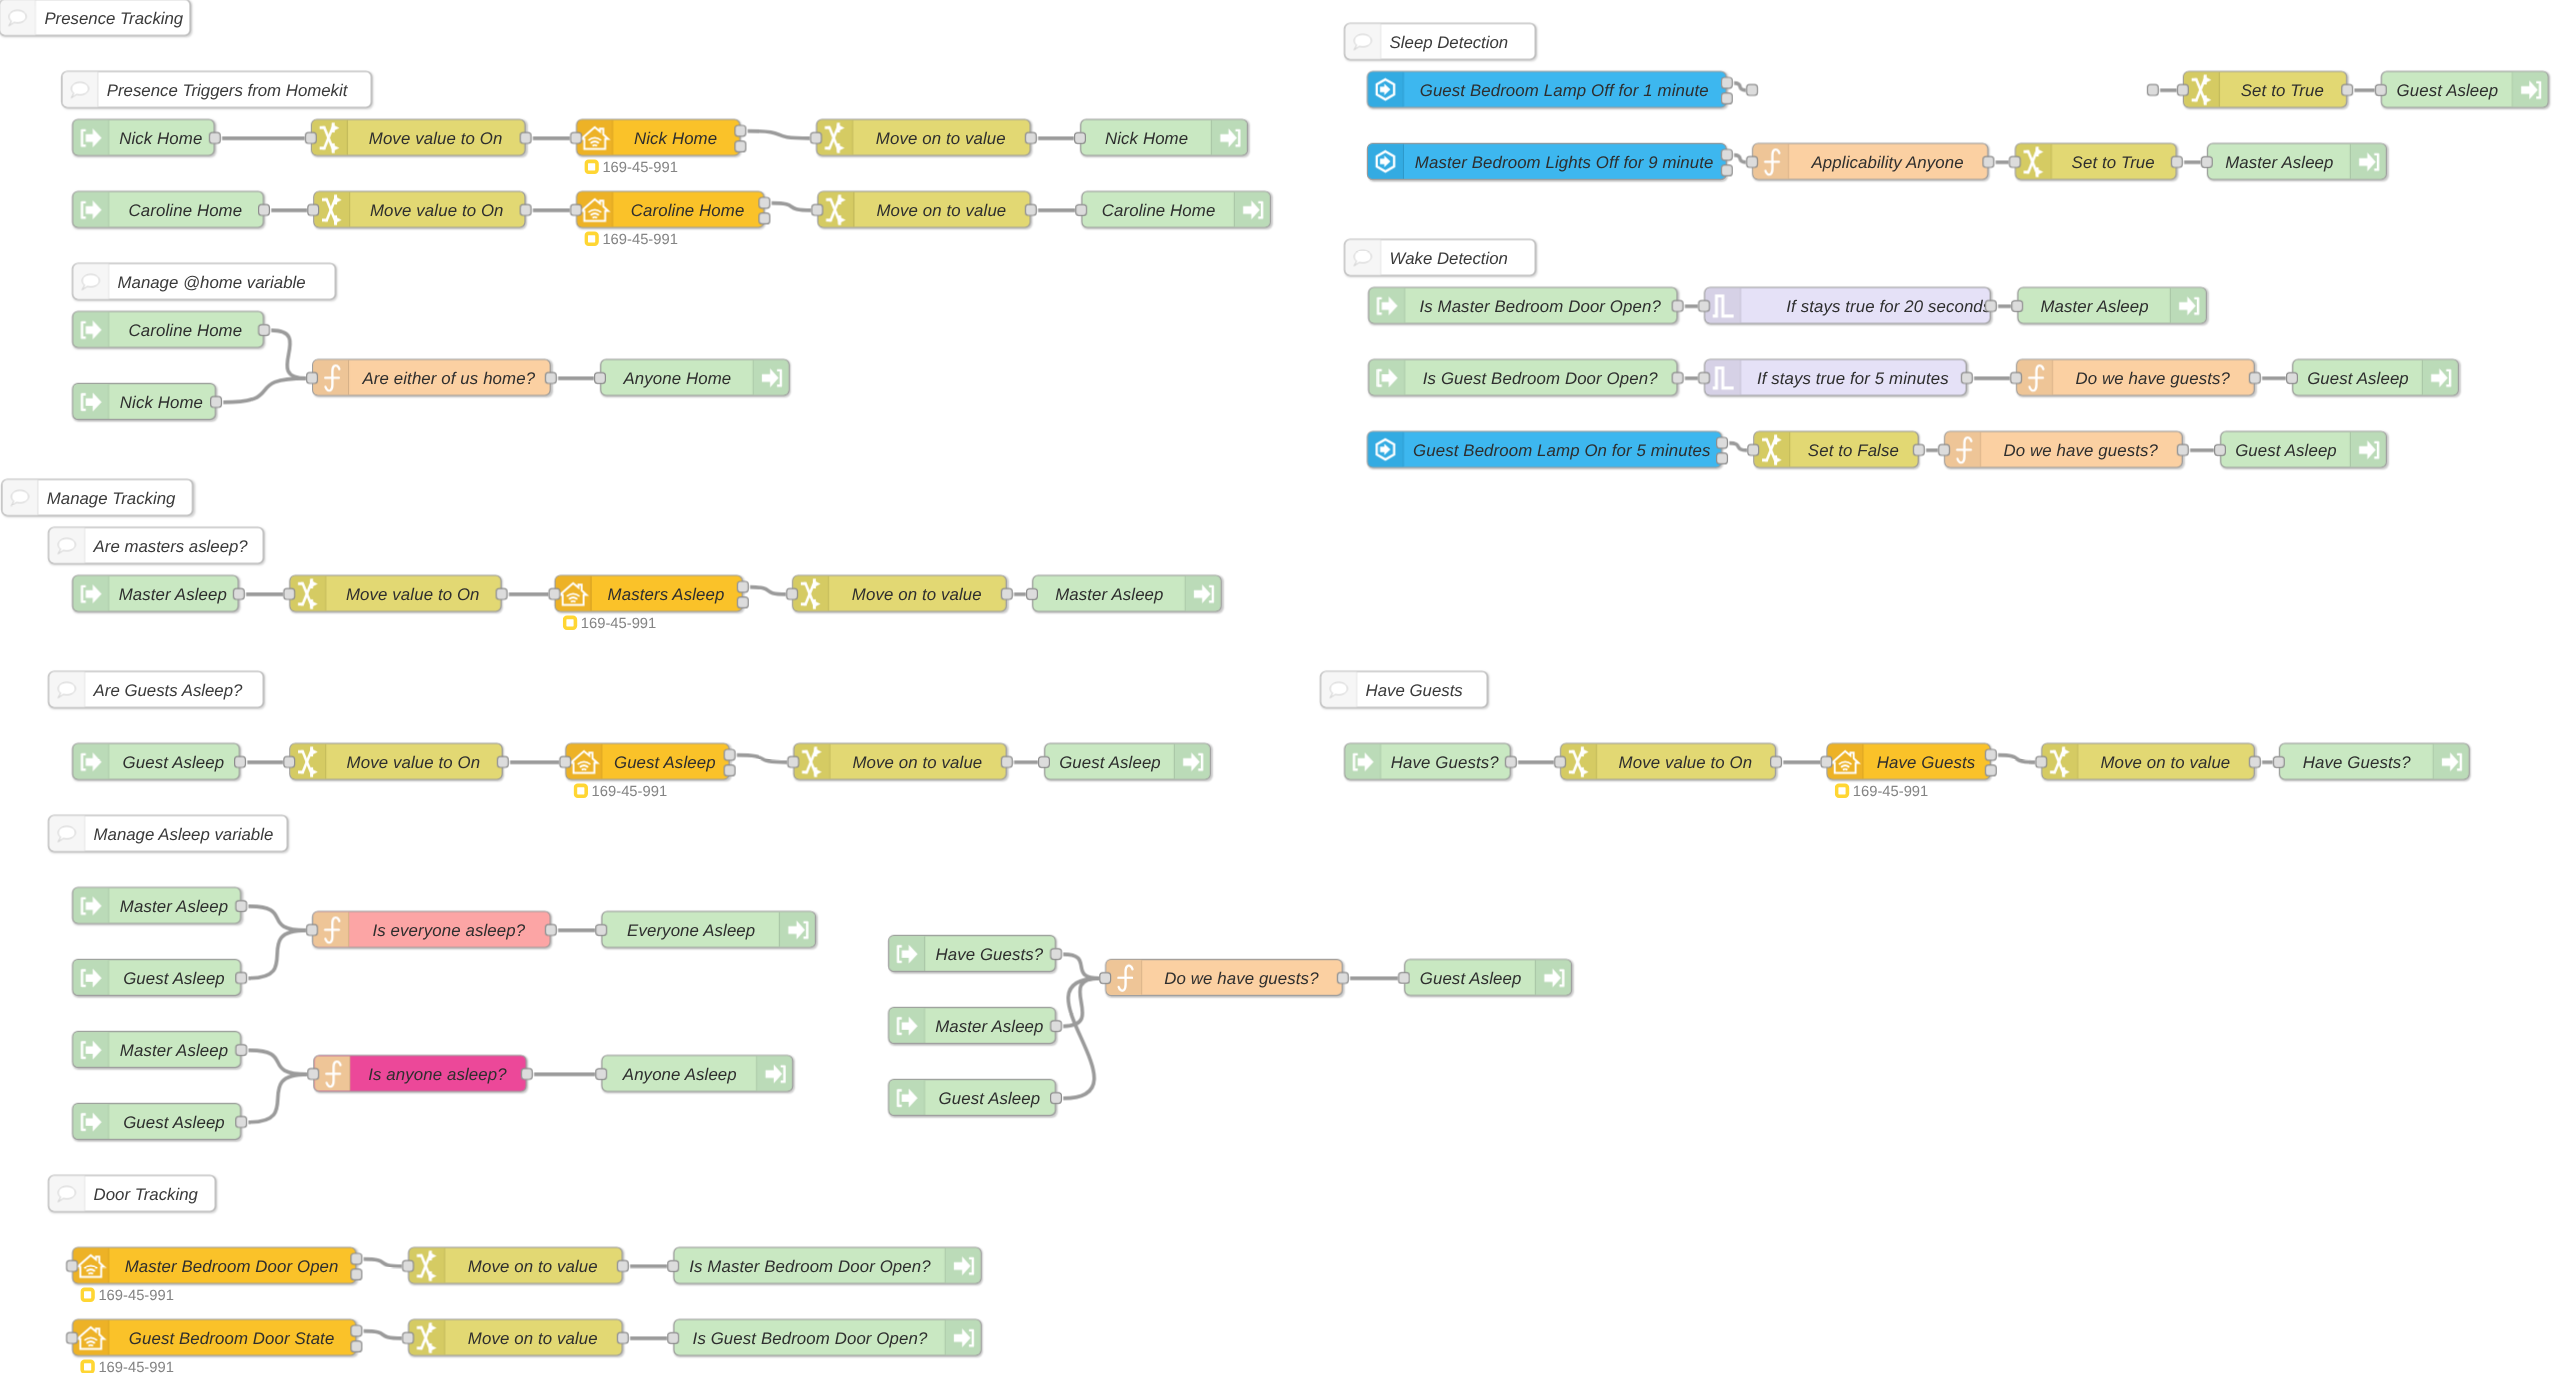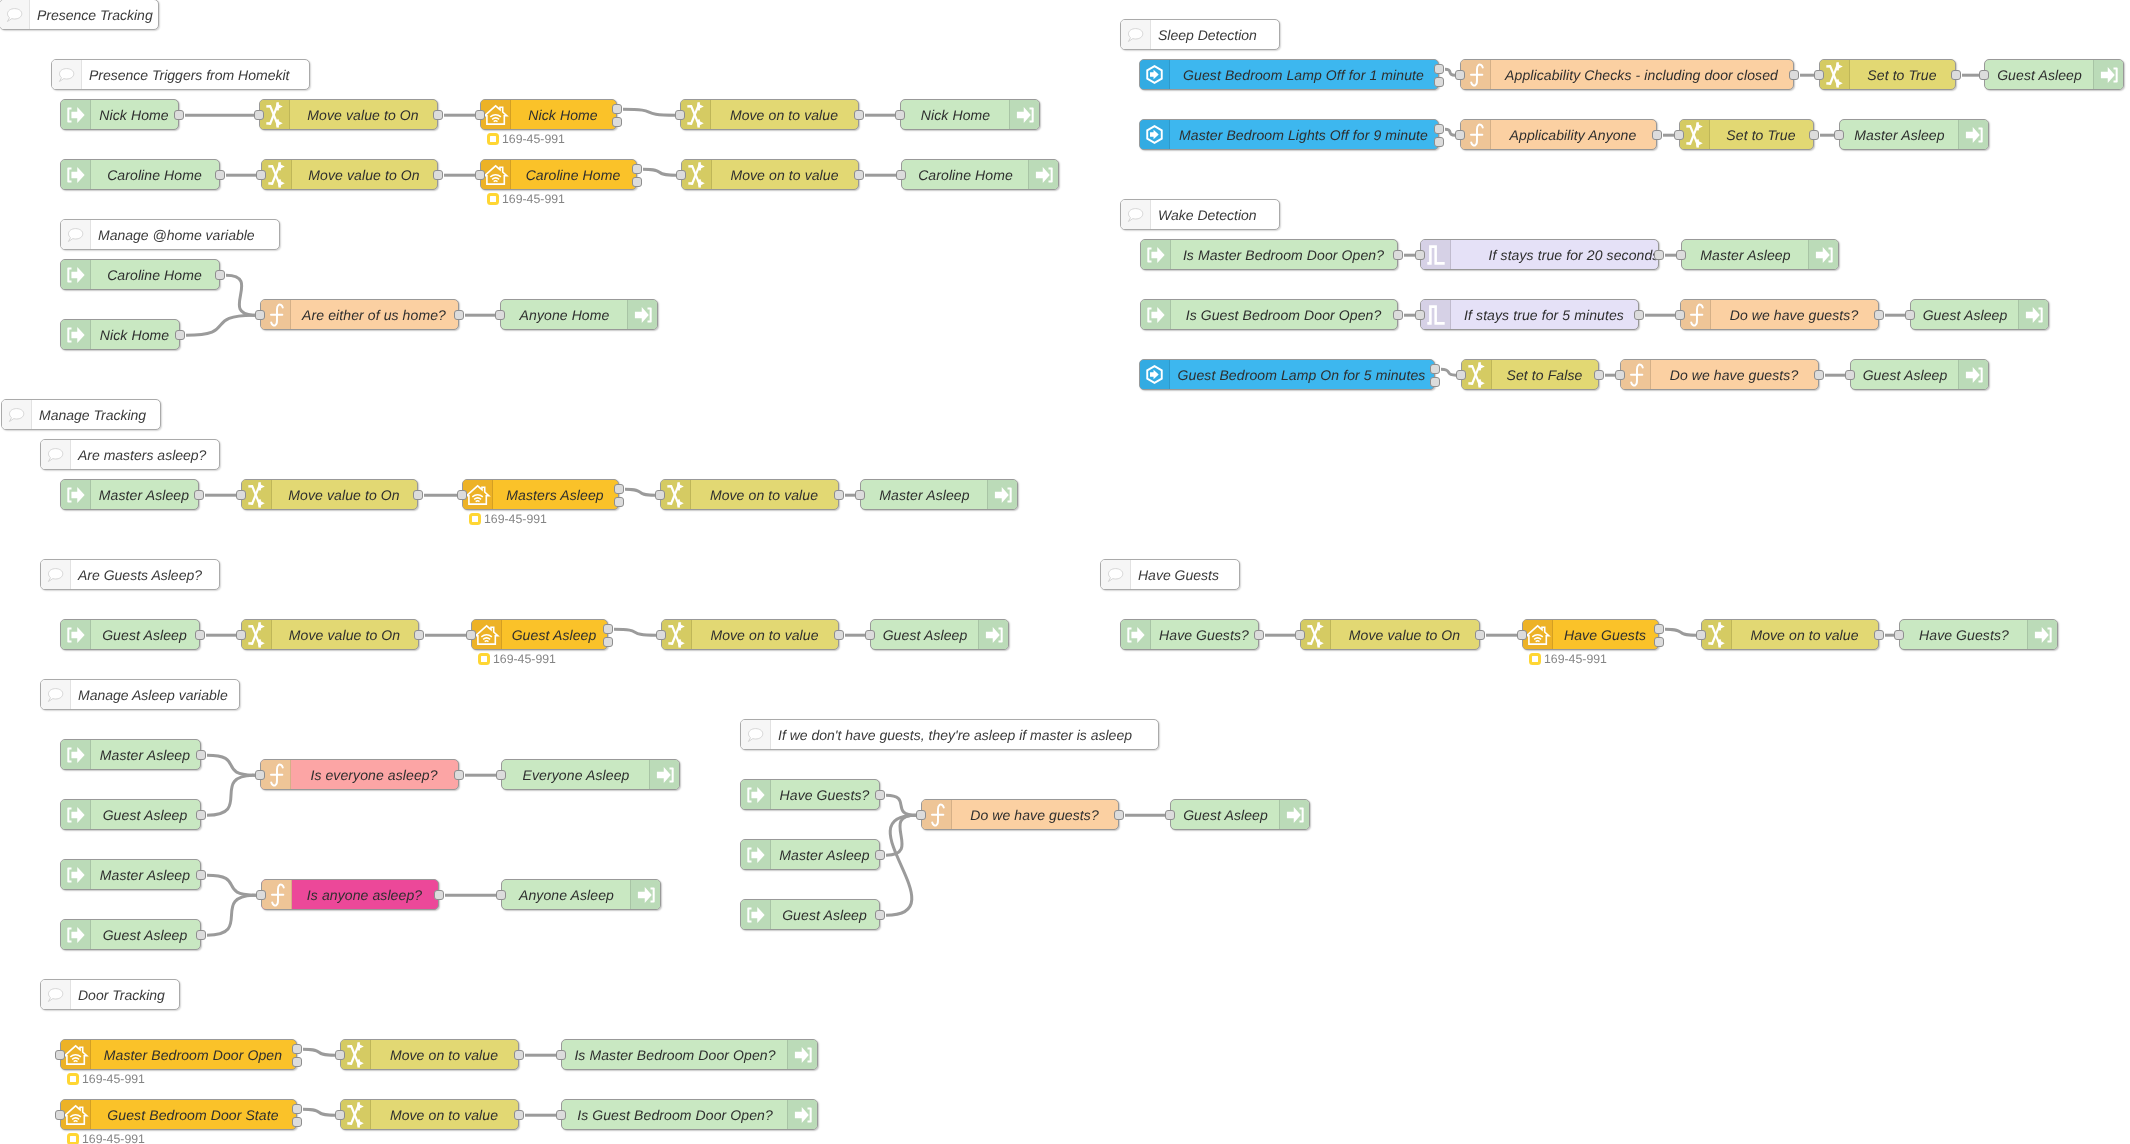--- a/index.html
+++ b/index.html
@@ -147,28 +147,20 @@
       <div class="lab">Manage Asleep variable</div>
     </div>
     <div class="comment" style="left: 40px; top: 979px; width: 140px;">
       <div class="ic">
         <svg width="22" height="22" viewBox="0 0 22 22" style="overflow: visible;">
           <path d="M10.6 4.6 C14.7 4.6 17.8 6.9 17.8 9.8 C17.8 12.7 14.7 15.0 10.6 15.0 C9.6 15.0 8.6 14.86 7.8 14.62 L3.4 17.5 L5.5 13.7 C4.3 12.65 3.5 11.3 3.5 9.8 C3.5 6.9 6.5 4.6 10.6 4.6 Z" fill="#fff" stroke="#c9c9c9" stroke-width="0.75"></path>
         </svg>
       </div>
       <div class="lab">Door Tracking</div>
     </div>
-    <div class="comment" style="left: 740px; top: 719px; width: 419px;">
-      <div class="ic">
-        <svg width="22" height="22" viewBox="0 0 22 22" style="overflow: visible;">
-          <path d="M10.6 4.6 C14.7 4.6 17.8 6.9 17.8 9.8 C17.8 12.7 14.7 15.0 10.6 15.0 C9.6 15.0 8.6 14.86 7.8 14.62 L3.4 17.5 L5.5 13.7 C4.3 12.65 3.5 11.3 3.5 9.8 C3.5 6.9 6.5 4.6 10.6 4.6 Z" fill="#fff" stroke="#c9c9c9" stroke-width="0.75"></path>
-        </svg>
-      </div>
-      <div class="lab">If we don't have guests, they're asleep if master is asleep</div>
-    </div>
     <div class="comment" style="left: 1120px; top: 19px; width: 160px;">
       <div class="ic">
         <svg width="22" height="22" viewBox="0 0 22 22" style="overflow: visible;">
           <path d="M10.6 4.6 C14.7 4.6 17.8 6.9 17.8 9.8 C17.8 12.7 14.7 15.0 10.6 15.0 C9.6 15.0 8.6 14.86 7.8 14.62 L3.4 17.5 L5.5 13.7 C4.3 12.65 3.5 11.3 3.5 9.8 C3.5 6.9 6.5 4.6 10.6 4.6 Z" fill="#fff" stroke="#c9c9c9" stroke-width="0.75"></path>
         </svg>
       </div>
       <div class="lab">Sleep Detection</div>
     </div>
     <div class="comment" style="left: 1120px; top: 199px; width: 160px;">
       <div class="ic">
@@ -719,29 +711,20 @@
       <div class="ic l" style="background: rgb(51, 171, 226);">
         <svg width="21" height="21" viewBox="0 0 22 22" style="overflow: visible;">
           <path d="M11 2.2 L18.6 6.6 L18.6 15.4 L11 19.8 L3.4 15.4 L3.4 6.6 Z" fill="none" stroke="#fff" stroke-width="2.0"></path>
           <path d="M10.0 5.9 L15.4 11.0 L10.0 16.1 L10.0 13.3 L6.3 13.3 L6.3 8.7 L10.0 8.7 Z" fill="#fff"></path>
         </svg>
       </div>
       <div class="lab" style="left: 29px; right: 0px;">Guest Bedroom Lamp Off for 1 minute</div>
     </div>
     <div class="port" style="left: 1434px; top: 63.5px;"></div>
     <div class="port" style="left: 1434px; top: 77px;"></div>
-    <div class="node node-function" style="left: 1460px; top: 59px; width: 334px; background: rgb(251, 208, 162); border-color: rgb(153, 153, 153);">
-      <div class="ic l" style="background: rgb(238, 197, 151);">
-        <svg width="24" height="24" viewBox="0 0 22 22" style="overflow: visible;">
-          <path d="M17.2 4.2 C16.5 1.9 14.8 0.9 13.3 1.8 C12.2 2.5 11.9 4.0 11.9 5.8 L11.9 16.0 C11.9 18.0 11.6 19.5 10.5 20.2 C9.0 21.1 7.3 20.1 6.6 17.8" fill="none" stroke="#fff" stroke-width="1.8" stroke-linecap="round"></path>
-          <path d="M6.4 10.8 L16.8 10.8" fill="none" stroke="#fff" stroke-width="1.8" stroke-linecap="round"></path>
-        </svg>
-      </div>
-      <div class="lab" style="left: 29px; right: 0px;">Applicability Checks - including door closed</div>
-    </div>
     <div class="port" style="left: 1455px; top: 69.5px;"></div>
     <div class="port" style="left: 1789px; top: 69.5px;"></div>
     <div class="node node-change" style="left: 1819px; top: 59px; width: 137px; background: rgb(226, 216, 115); border-color: rgb(153, 153, 153);">
       <div class="ic l" style="background: rgb(213, 203, 99);">
         <svg width="17.2" height="25.8" viewBox="0 0 16 24" style="overflow: visible;">
           <path d="M0.3 2.9 h4.2 v2.3 h-4.2 Z" fill="#fff"></path>
           <path d="M2.4 2.9 L4.6 2.9 L11.9 21.0 L9.7 21.0 Z" fill="#fff"></path>
           <path d="M0.3 18.8 h4.4 v2.3 h-4.4 Z" fill="#fff"></path>
           <path d="M2.4 21.1 L4.6 21.1 L11.9 2.9 L9.7 2.9 Z" fill="#fff"></path>
           <path d="M9.7 0.2 h2.3 v7.6 h-2.3 Z" fill="#fff"></path>

